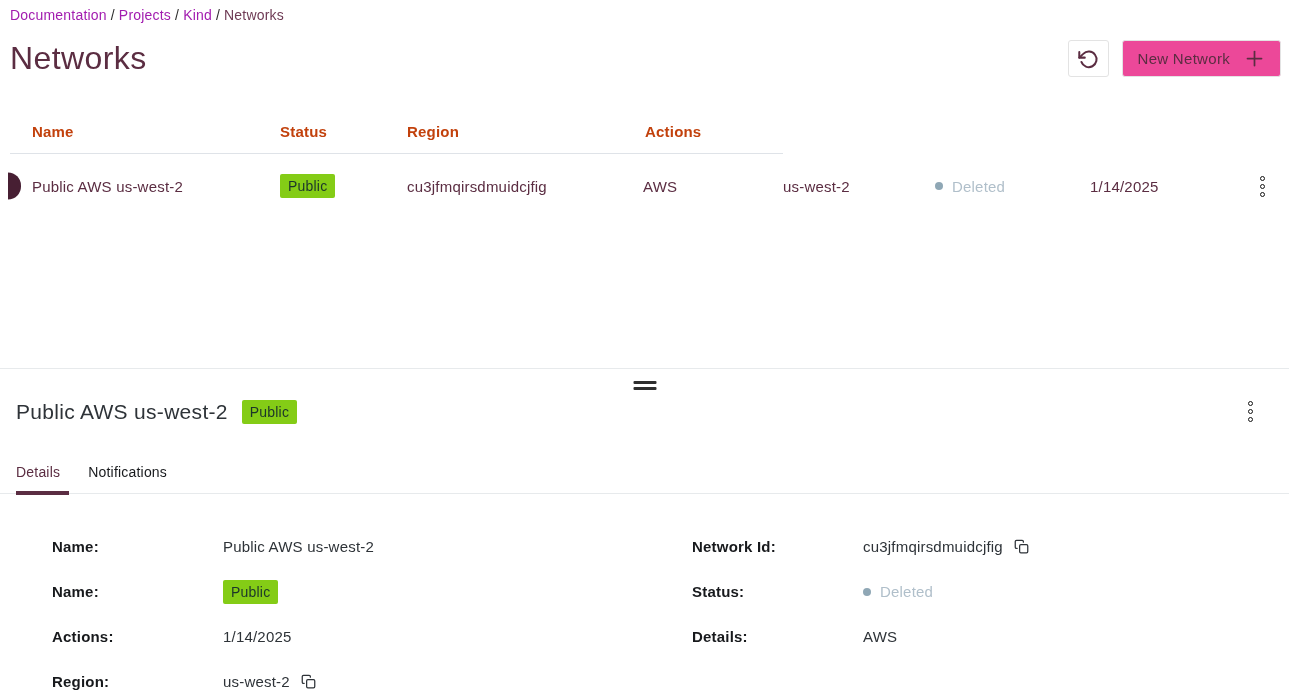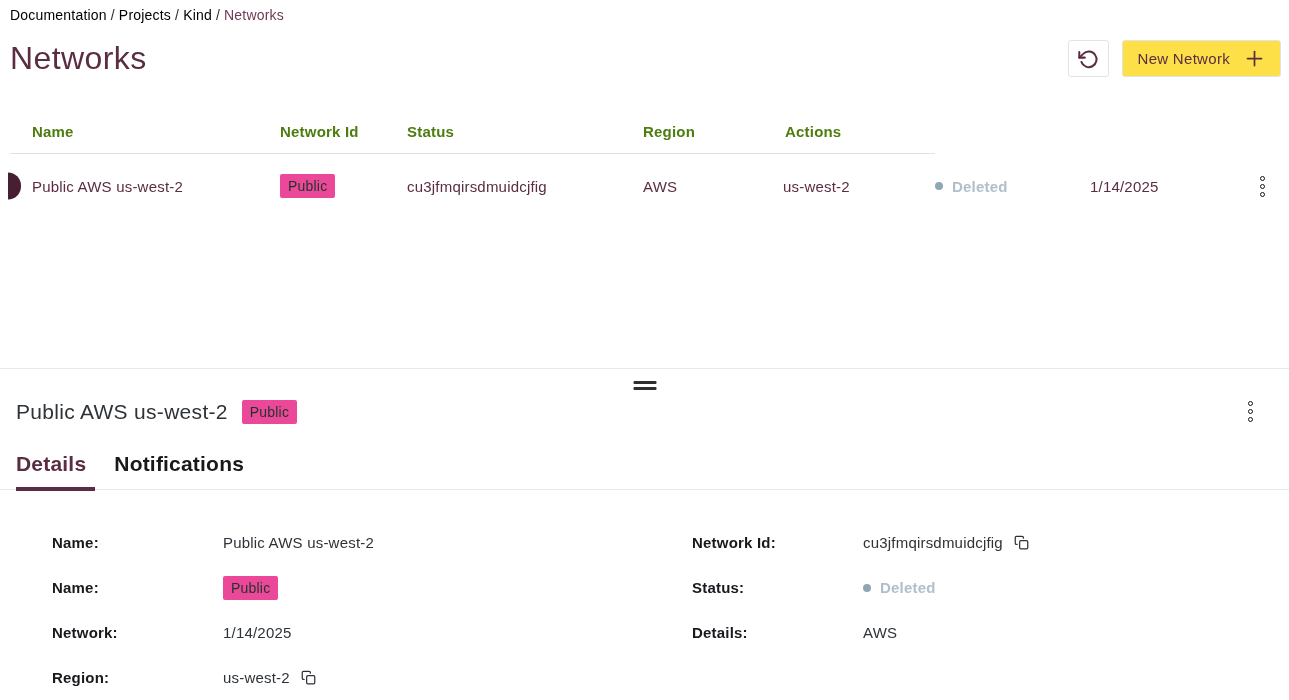--- a/index.html
+++ b/index.html
@@ -8,81 +8,81 @@
     width:1289px; height:700px; overflow:hidden;
     background:#ffffff;
     font-family:"Liberation Sans", sans-serif;
     color:#222; letter-spacing:.2px;
   }
 
   
   .top { height:368px; }
 
   .breadcrumb { padding:7px 10px 0 10px; font-size:14px; color:#2d2d2d; }
-  .breadcrumb .crumb { color:#000000; cursor:pointer; }
+  .breadcrumb .crumb { color:#a21caf; cursor:pointer; }
   .breadcrumb .sep { color:#2d2d2d; padding:0 4px; }
   .breadcrumb .crumb-current { color:#6e3a54; }
 
   .page-header { display:flex; justify-content:space-between; align-items:flex-start; padding:14px 8px 0 10px; }
   .page-title { font-size:32px; font-weight:400; color:#5b2d42; line-height:42px; letter-spacing:.4px; }
   .header-actions { display:flex; gap:13px; margin-top:3px; }
   .icon-btn {
     width:41px; height:37px; border:1px solid #e3e3e3; border-radius:3px; background:#fff;
     display:flex; align-items:center; justify-content:center; cursor:pointer;
   }
   .btn-new {
-    height:37px; border:1px solid #e3e3e3; border-radius:3px; background:#fde047;
+    height:37px; border:1px solid #e3e3e3; border-radius:3px; background:#ec4899;
     display:flex; align-items:center; gap:14px; padding:0 15px;
     font-size:15px; color:#5b2d42; cursor:pointer; letter-spacing:.3px;
     font-family:"Liberation Sans", sans-serif;
   }
 
   
   .table { margin:30px 10px 0 10px; }
   .thead, .trow {
     display:grid;
     grid-template-columns:270px 127px 236px 140px 152px 155px 132px 1fr;
   }
-  .thead { height:45px; font-size:15px; font-weight:bold; color:#4d7c0f; }
+  .thead { height:45px; font-size:15px; font-weight:bold; color:#c2410c; }
   .thead > div { border-bottom:1px solid #dfe3e8; display:flex; align-items:center; }
   .thead > .th-first { padding-left:22px; }
   .thead > .th-actions { padding-left:2px; }
 
   .trow { height:64px; align-items:center; font-size:15px; color:#5b2d42; position:relative; cursor:pointer; }
   .trow > div { display:flex; align-items:center; }
   .trow > .td-first { padding-left:22px; }
   .row-marker {
     position:absolute; left:-2px; top:50%; transform:translateY(-50%);
     width:13px; height:27px; background:#471f33; border-radius:0 14px 14px 0;
   }
   .badge {
-    display:inline-block; background:#ec4899; color:#1c352a;
+    display:inline-block; background:#84cc16; color:#1c352a;
     font-size:14px; padding:4px 8px; border-radius:2px; letter-spacing:.2px;
   }
-  .status { display:flex; align-items:center; gap:9px; color:#b0bfca;font-weight:bold; }
+  .status { display:flex; align-items:center; gap:9px; color:#b0bfca; }
   .status .dot { width:8px; height:8px; border-radius:50%; background:#8fa7b5; }
   .td-actions { padding-left:32px; }
 
   .kebab { display:flex; flex-direction:column; gap:3px; align-items:center; padding:6px; cursor:pointer; background:none; border:none; }
   .kebab i { width:5px; height:5px; border:1.4px solid #141414; border-radius:50%; }
 
   
   .drawer { height:332px; border-top:1px solid #e7eaec; position:relative; }
   .drag-handle {
     position:absolute; top:10px; left:50%; transform:translateX(-50%);
     display:flex; flex-direction:column; gap:3px; cursor:row-resize; padding:2px;
   }
   .drag-handle i { width:23px; height:3px; background:#2f2f2f; border-radius:1px; display:block; }
 
   .drawer-header { display:flex; justify-content:space-between; align-items:center; padding:26px 30px 0 16px; }
   .drawer-title-wrap { display:flex; align-items:center; gap:14px; }
   .drawer-title { font-size:21px; color:#2e3338; letter-spacing:.3px; }
 
   .tabs { display:flex; gap:28px; padding:0 16px; margin-top:24px; border-bottom:1px solid #e7eaec; }
-  .tab { padding-bottom:13px; font-size:21px; font-weight:bold; color:#17191c; position:relative; cursor:pointer; }
+  .tab { padding-bottom:13px; font-size:14px; font-weight:normal; color:#17191c; position:relative; cursor:pointer;margin-top:12px; }
   .tab.active { color:#5b2d42; }
   .tab.active::after {
     content:""; position:absolute; left:0; right:-9px; bottom:-2px; height:4px; background:#5b2d42;
   }
 
   .details { display:grid; grid-template-columns:640px 1fr; padding-top:30px; }
   .dcol { display:flex; flex-direction:column; }
   .field { display:flex; align-items:center; height:45px; padding-left:16px; font-size:15px;margin-left:36px; }
   .field .flabel { width:171px; min-width:171px; font-weight:bold; color:#17191c; }
   .field .fvalue { color:#2e3338; display:flex; align-items:center; gap:11px; }
@@ -118,21 +118,20 @@
             <line x1="4" y1="12" x2="20" y2="12"></line>
           </svg>
         </span>
       </button>
     </div>
   </div>
 
   <div class="table">
     <div class="thead">
       <div class="th-first">Name</div>
-      <div>Network Id</div>
       <div>Status</div>
       <div>Region</div>
       <div class="th-actions">Actions</div>
     </div>
 
     <div class="trow">
       <span class="row-marker"></span>
       <div class="td-first">Public AWS us-west-2</div>
       <div>
         <span class="badge">Public</span>
@@ -187,21 +186,21 @@
         <span class="flabel">Name:</span>
         <span class="fvalue">Public AWS us-west-2</span>
       </div>
       <div class="field">
         <span class="flabel">Name:</span>
         <span class="fvalue">
             <span class="badge">Public</span>
           </span>
       </div>
       <div class="field">
-        <span class="flabel">Network:</span>
+        <span class="flabel">Actions:</span>
         <span class="fvalue">1/14/2025</span>
       </div>
       <div class="field">
         <span class="flabel">Region:</span>
         <span class="fvalue">
           <span>us-west-2</span>
           <button class="copy-btn">
             <span>
               <svg width="15" height="15" viewBox="0 0 24 24" fill="none" stroke="#2e3338" stroke-width="2" stroke-linecap="round" stroke-linejoin="round">
                 <rect x="9" y="9" width="13" height="13" rx="2"></rect>

